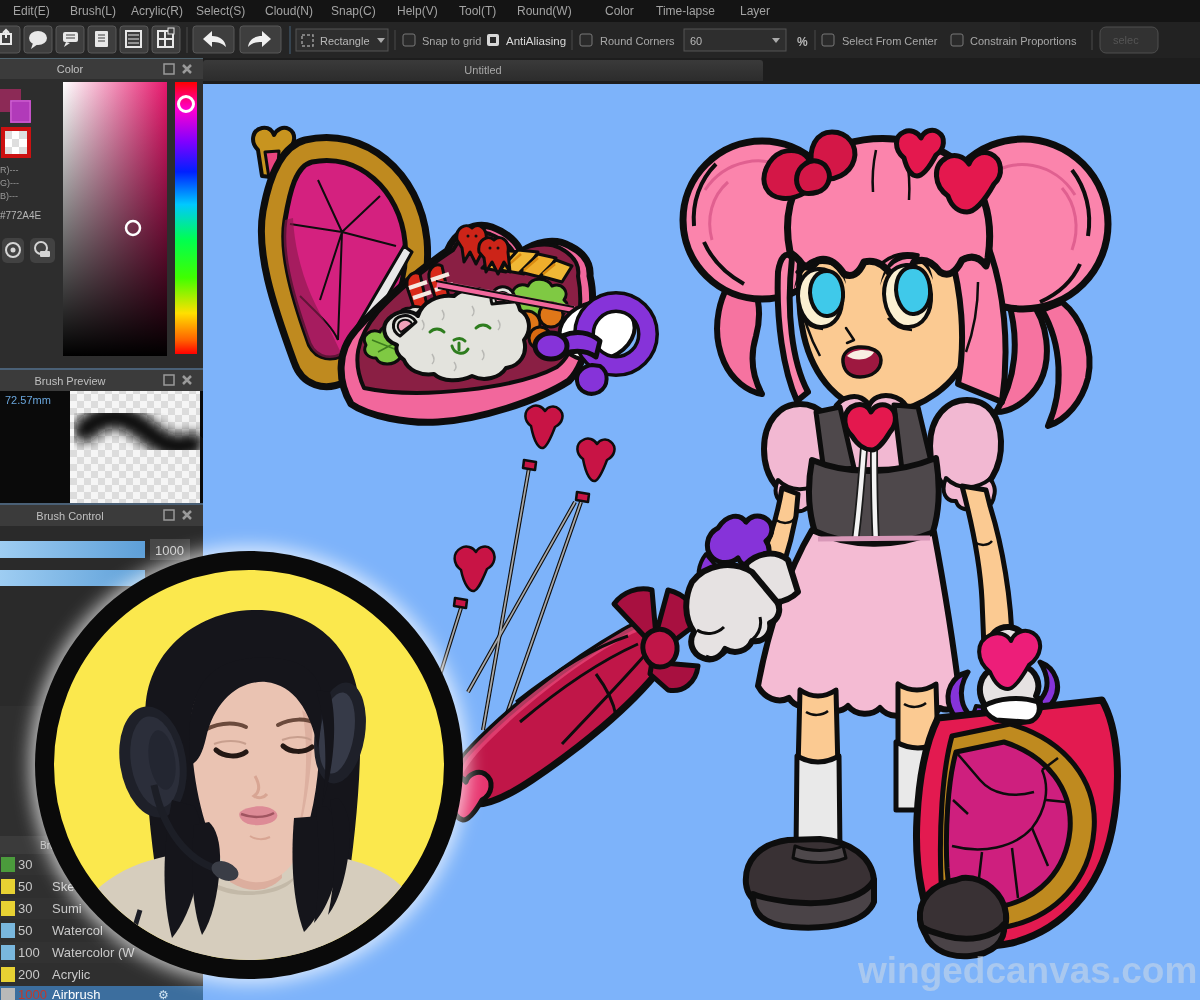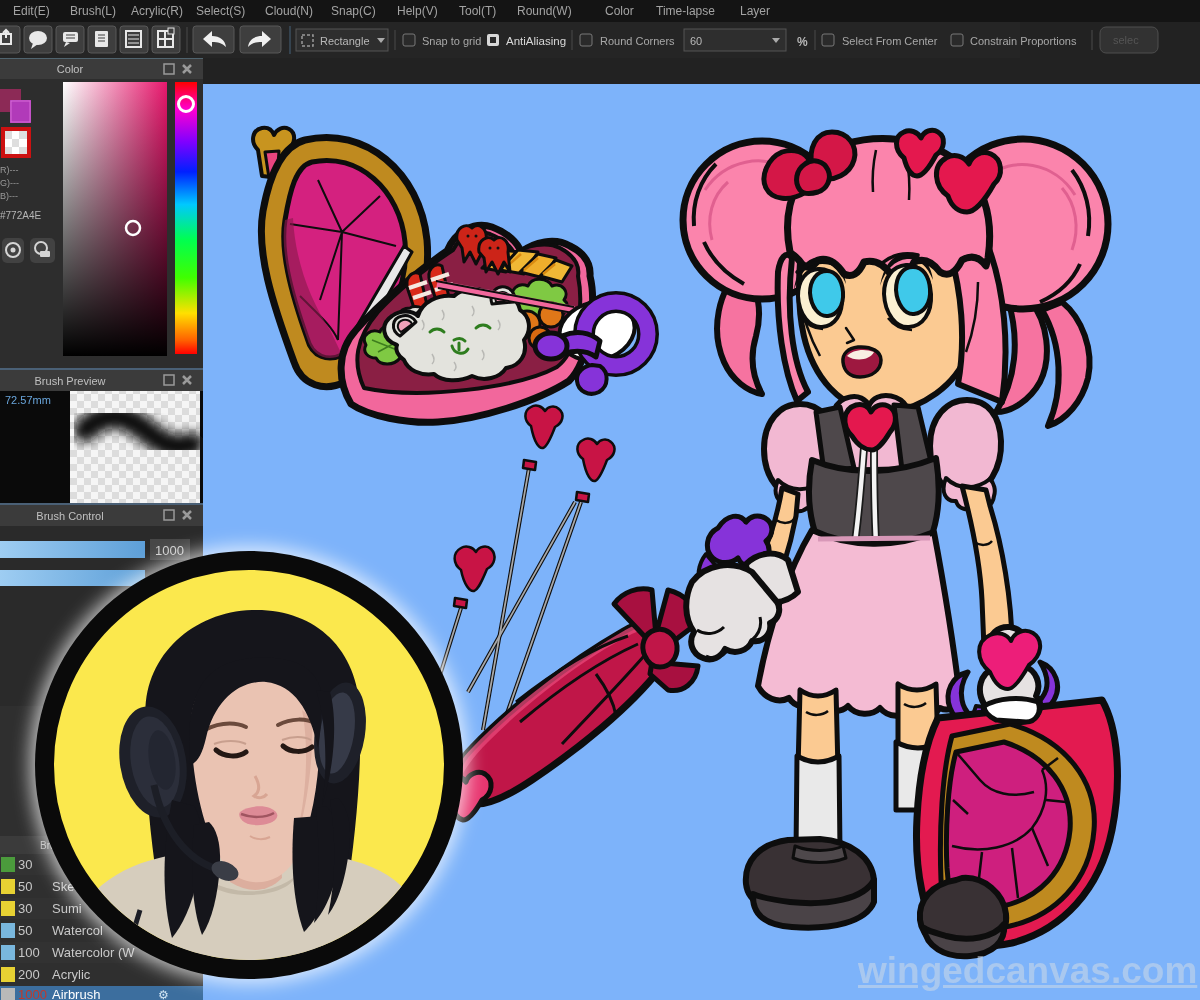--- a/index.html
+++ b/index.html
@@ -25,21 +25,21 @@
     color:#a8a8a8; font-size:11px; text-align:center; line-height:21px; }
   .canvas { position:absolute; left:203px; top:84px; width:997px; height:916px;
     background:#7db3fa; }
 
   
   .leftpanel { position:absolute; left:0; top:58px; width:203px; height:942px;
     background:#2d2d2d; border-right:5px solid #a3a3a3; }
 
   .watermark { position:absolute; left:858px; top:950px; width:340px;
     color:rgba(205,216,230,0.55); font-size:37px; font-weight:bold;
-    letter-spacing:0px;text-decoration:underline; }
+    letter-spacing:0px; }
 
   
   .webcam { position:absolute; left:35px; top:551px; width:428px; height:428px;
     border-radius:50%; background:#fbe84d; border:19px solid #0a0a0a;
     box-shadow:0 0 18px 5px rgba(255,255,255,0.7); overflow:hidden; }
 </style>
 </head>
 <body>
 <div id="stage">
 
@@ -113,20 +113,23 @@
       <rect x="822" y="12" width="12" height="12" rx="2" fill="#2a2a2a" stroke="#787878"></rect>
       <text x="842" y="23" font-size="11" fill="#a8a8a8">Select From Center</text>
       <rect x="951" y="12" width="12" height="12" rx="2" fill="#2a2a2a" stroke="#787878"></rect>
       <text x="970" y="23" font-size="11" fill="#a8a8a8">Constrain Proportions</text>
       <line x1="1092" y1="8" x2="1092" y2="28" stroke="#4a4a4a"></line>
       <rect x="1100" y="5" width="58" height="26" rx="6" fill="#323232" stroke="#4e4e4e"></rect>
       <text x="1113" y="22" font-size="11" fill="#555">selec</text>
     </svg>
   </div>
 
+  <div class="tabbar">
+      <div class="tab">Untitled</div>
+    </div>
   <div class="canvas"></div>
 
   <svg id="art" style="position:absolute;left:0;top:0;clip-path:polygon(203px 84px,1200px 84px,1200px 1000px,203px 1000px)" width="1200" height="1000" viewBox="0 0 1200 1000">
 
     <g stroke="#0d0d0d" stroke-linejoin="round">
 
       <path d="M262 176 L258 150 C250 142 252 130 262 128 C268 127 272 130 274 135 C277 129 283 126 289 129 C296 133 296 143 288 150 L280 178 Z" fill="#c8941f" stroke-width="4"></path>
       <path d="M265 152 l4 26 8 -1 2 -26 Z" fill="#e8457f" stroke-width="3"></path>
 
       <path d="M305 140 C365 126 420 172 427 240 C432 298 405 352 345 382 C325 392 302 386 294 362 C272 302 256 252 263 211 C270 172 283 146 305 140 Z" fill="#bf8a1f" stroke-width="7"></path>

